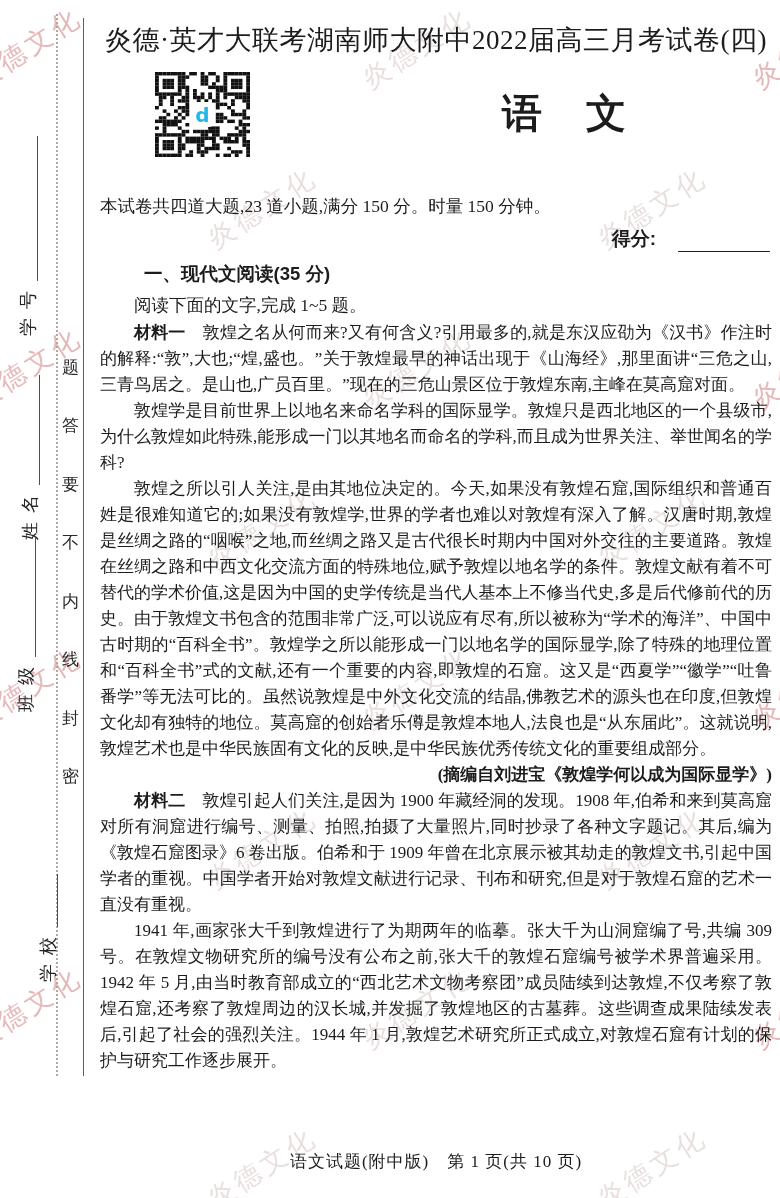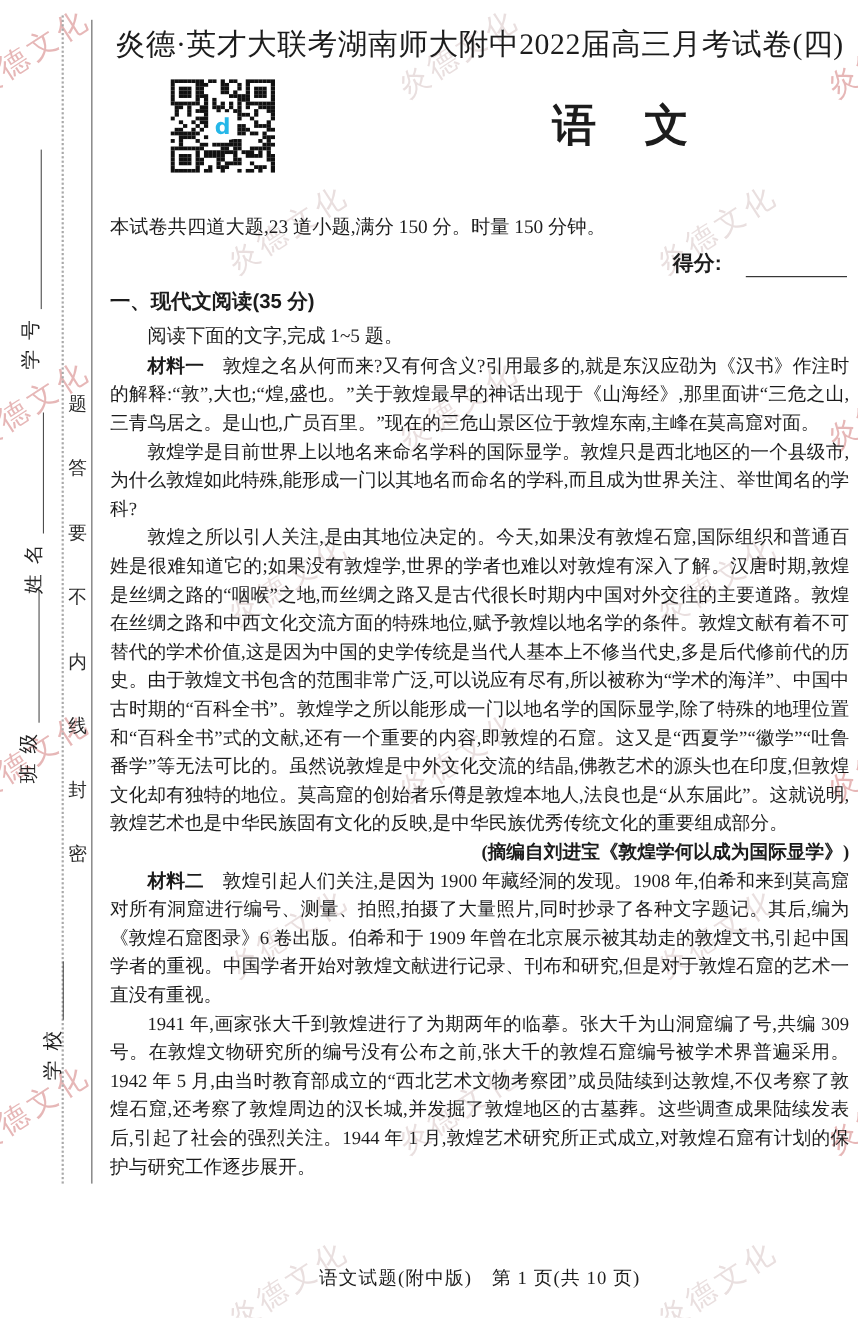--- a/index.html
+++ b/index.html
@@ -58,21 +58,21 @@
   .qr { position: absolute; left: 55px; top: 72px; width: 95px; height: 85px; }
   .subject-title {
     position: absolute; top: 86px; left: 0; width: 528px;
     text-align: right; font-size: 40px; font-weight: 700; letter-spacing: 2px;
   }
   .exam-info { position: absolute; top: 192px; left: 0; width: 100%; text-align: left; font-size: 17.5px; line-height: 28px; font-family: Liberation Serif, serif; }
   .score { position: absolute; top: 226px; right: 2px; display: flex; align-items: flex-end; font-weight: 700; font-size: 19px; font-family: "Liberation Sans", "DejaVu Sans", sans-serif; gap: 20px; }
   .score .blank { width: 92px; height: 21px; border-bottom: 1.7px solid #222; margin-left: 2px; }
 
   .body-block { position: absolute; top: 258px; left: 0; width: 672px; }
-  .h-sans { font-family: "Liberation Sans", "DejaVu Sans", sans-serif; }
+  .h-sans { font-family: "Liberation Sans", "DejaVu Sans", sans-serif; margin-left: 44px; }
   .sec-h  { font-size: 18.5px; font-weight: 700; line-height: 32px; }
   .sub-h  { font-size: 18px;   font-weight: 700; line-height: 30px; padding-left: 34px; }
   .instruction { font-size: 17.5px; line-height: 30px; padding-left: 34px; }
   .para { font-size: 17px; line-height: 26px; text-align: justify; text-indent: 2em; }
   .para .lead { font-weight: 700; font-family: "Liberation Sans", "DejaVu Sans", sans-serif; }
   .para.right { text-align: right; text-indent: 0; font-weight: 700; }
   .page-footer { position: absolute; top: 1150px; left: 0; width: 100%; text-align: center; font-size: 17px; letter-spacing: 1px; }
 </style>
 </head>
 <body>

